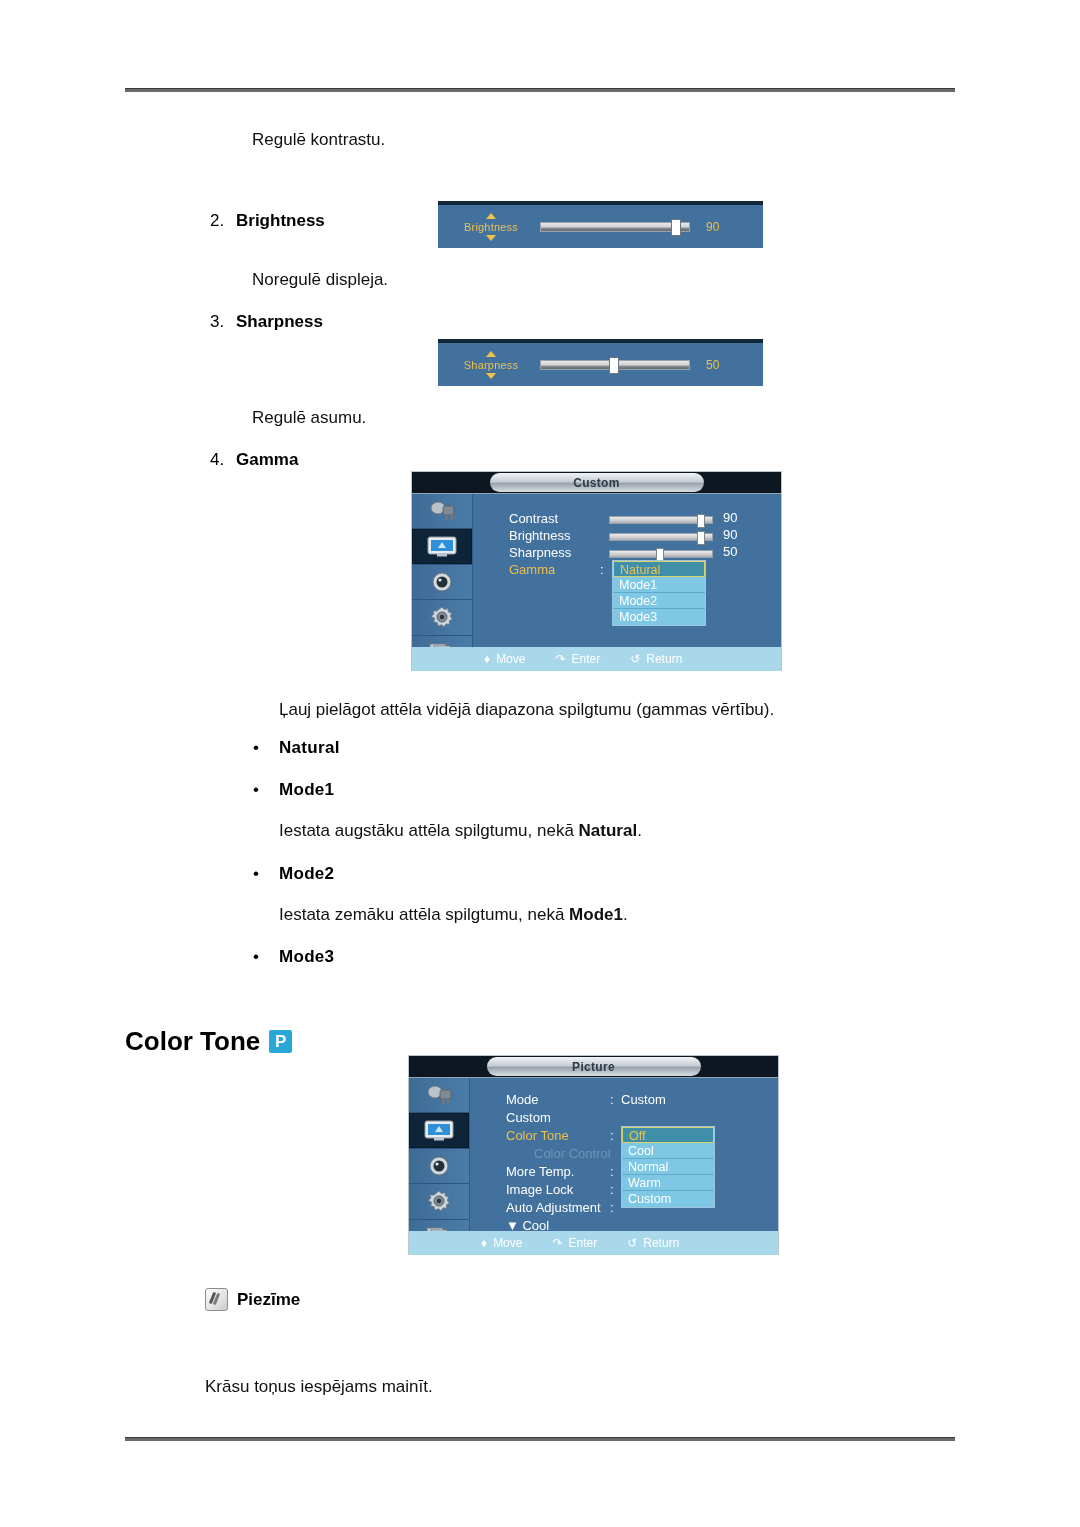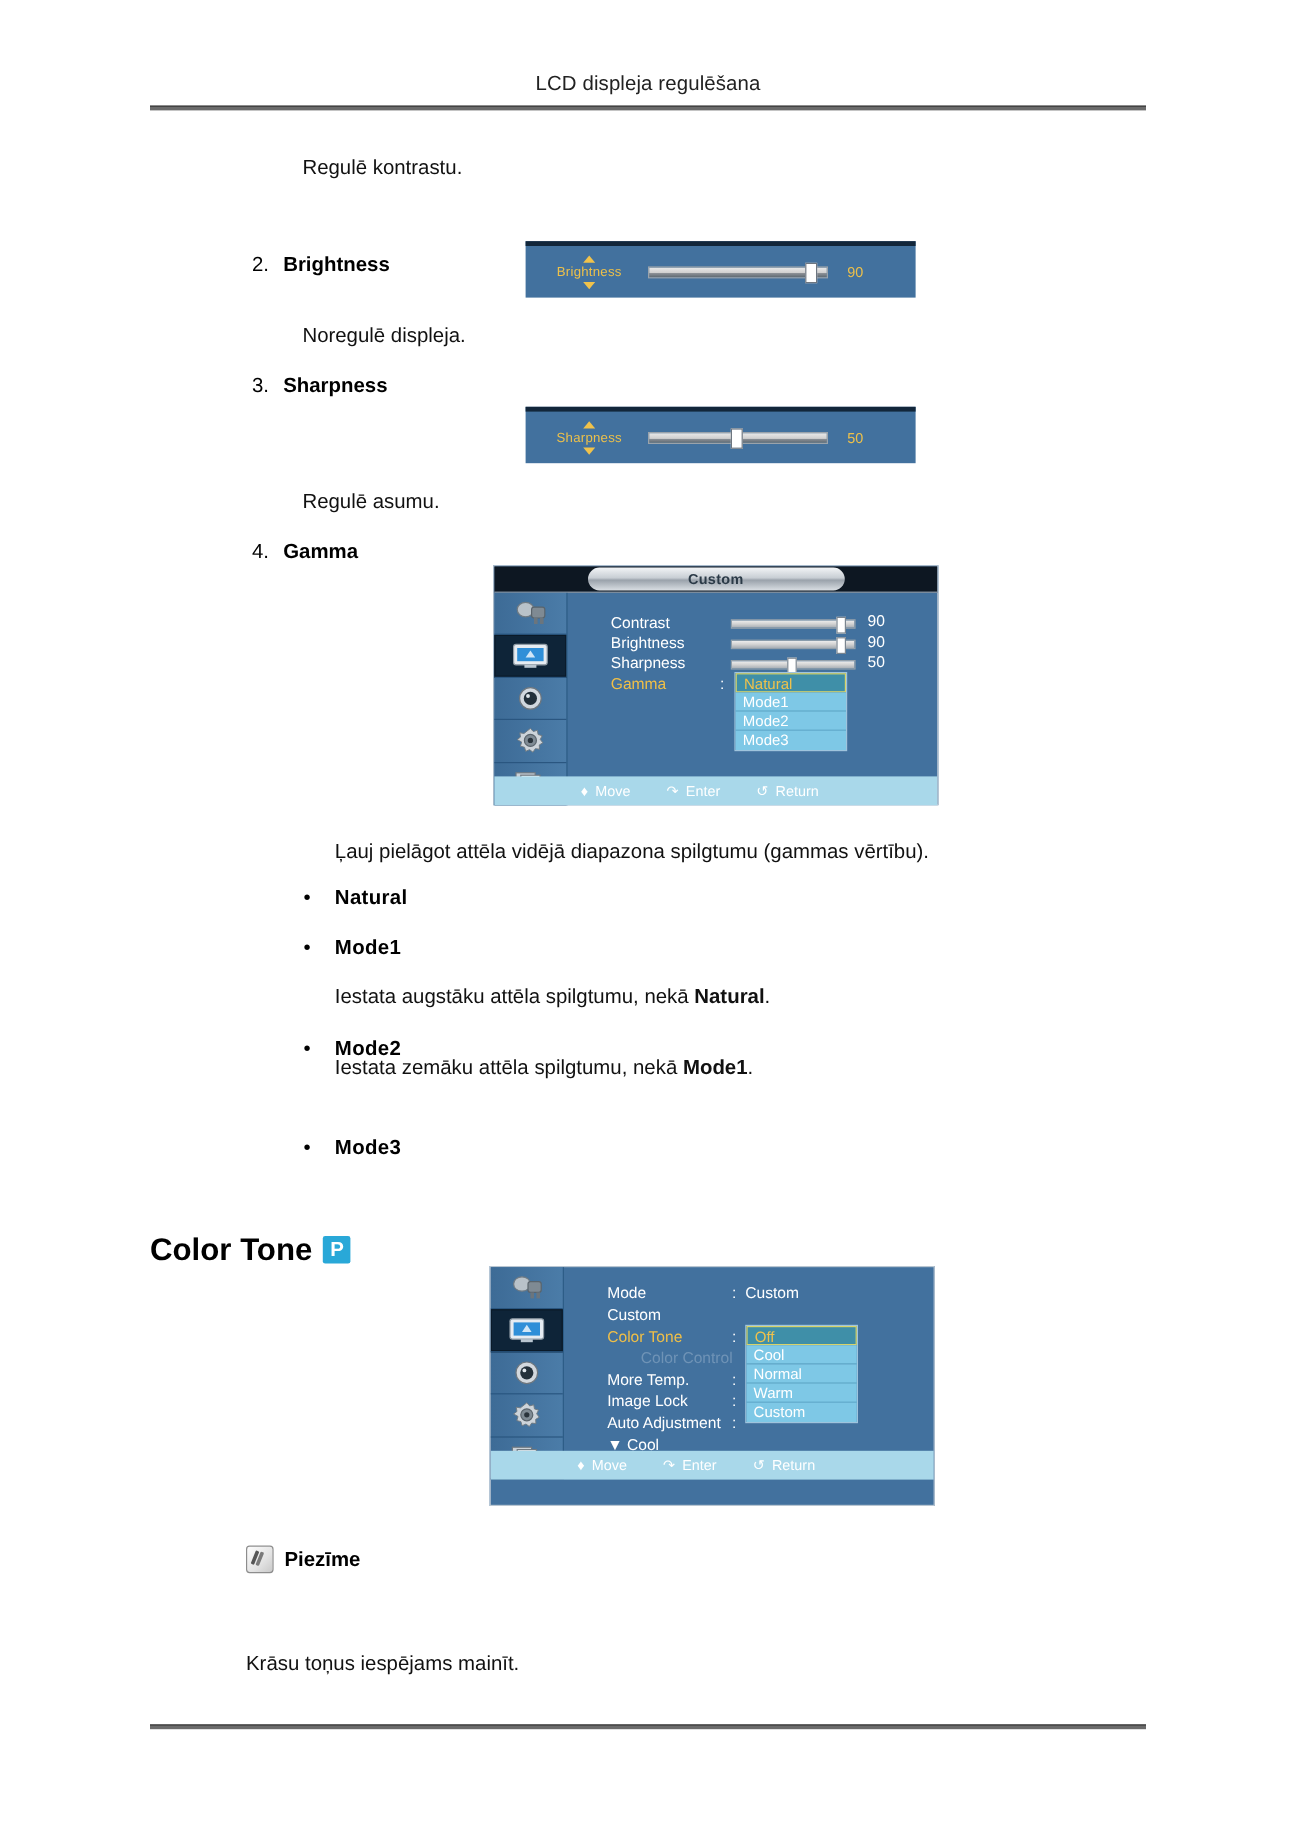--- a/index.html
+++ b/index.html
@@ -165,21 +165,20 @@
   .dropdown .opt:last-child{border-bottom:none;}
 
   
   .ic{width:34px;height:26px;display:block;}
 </style>
 </head>
 <body>
 
 <div class="page">
 
-  <div class="runhead">LCD displeja regulēšana</div>
   <div class="rule-top"></div>
 
   <div class="para" style="left:252px;top:129px;">Regulē kontrastu.</div>
 
   <div class="numhead" style="left:210px;top:173px;margin-top:38px;">
     <span class="num">2.</span><span class="lbl">Brightness</span>
   </div>
 
   <div class="para" style="left:252px;top:269px;">Noregulē displeja.</div>
 
@@ -320,34 +319,37 @@
   <div class="bullethead" style="left:253px;top:780px;">
     <span class="dot">•</span><span class="lbl">Mode1</span>
   </div>
   <div class="para" style="left:279px;top:820px;">
     <span>Iestata augstāku attēla spilgtumu, nekā </span><b>Natural</b><span>.</span>
   </div>
 
   <div class="bullethead" style="left:253px;top:864px;">
     <span class="dot">•</span><span class="lbl">Mode2</span>
   </div>
-  <div class="para" style="left:279px;top:879px;">
+  <div class="para" style="left:279px;top:904px;">
     <span>Iestata zemāku attēla spilgtumu, nekā </span><b>Mode1</b><span>.</span>
   </div>
 
   <div class="bullethead" style="left:253px;top:947px;">
     <span class="dot">•</span><span class="lbl">Mode3</span>
   </div>
 
   <div class="h2">
     <span>Color Tone</span>
     <span class="pbadge">P</span>
   </div>
 
   <div class="osd-menu" style="left:408px;top:1055px;width:371px;height:200px;">
+    <div class="osd-title">
+      <div class="pill">Picture</div>
+    </div>
     <div class="osd-body">
       <div class="osd-side">
         <div class="sicon">
           <svg class="ic" viewBox="0 0 34 26">
             <ellipse cx="13" cy="10" rx="7" ry="6" fill="#b9c2c9" stroke="#6f7a83"></ellipse>
             <rect x="18" y="8" width="11" height="9" rx="2" fill="#7f8a93" stroke="#5a646c"></rect>
             <rect x="20" y="17" width="3" height="5" fill="#6b757d"></rect>
             <rect x="25" y="17" width="3" height="5" fill="#6b757d"></rect>
           </svg>
         </div>

